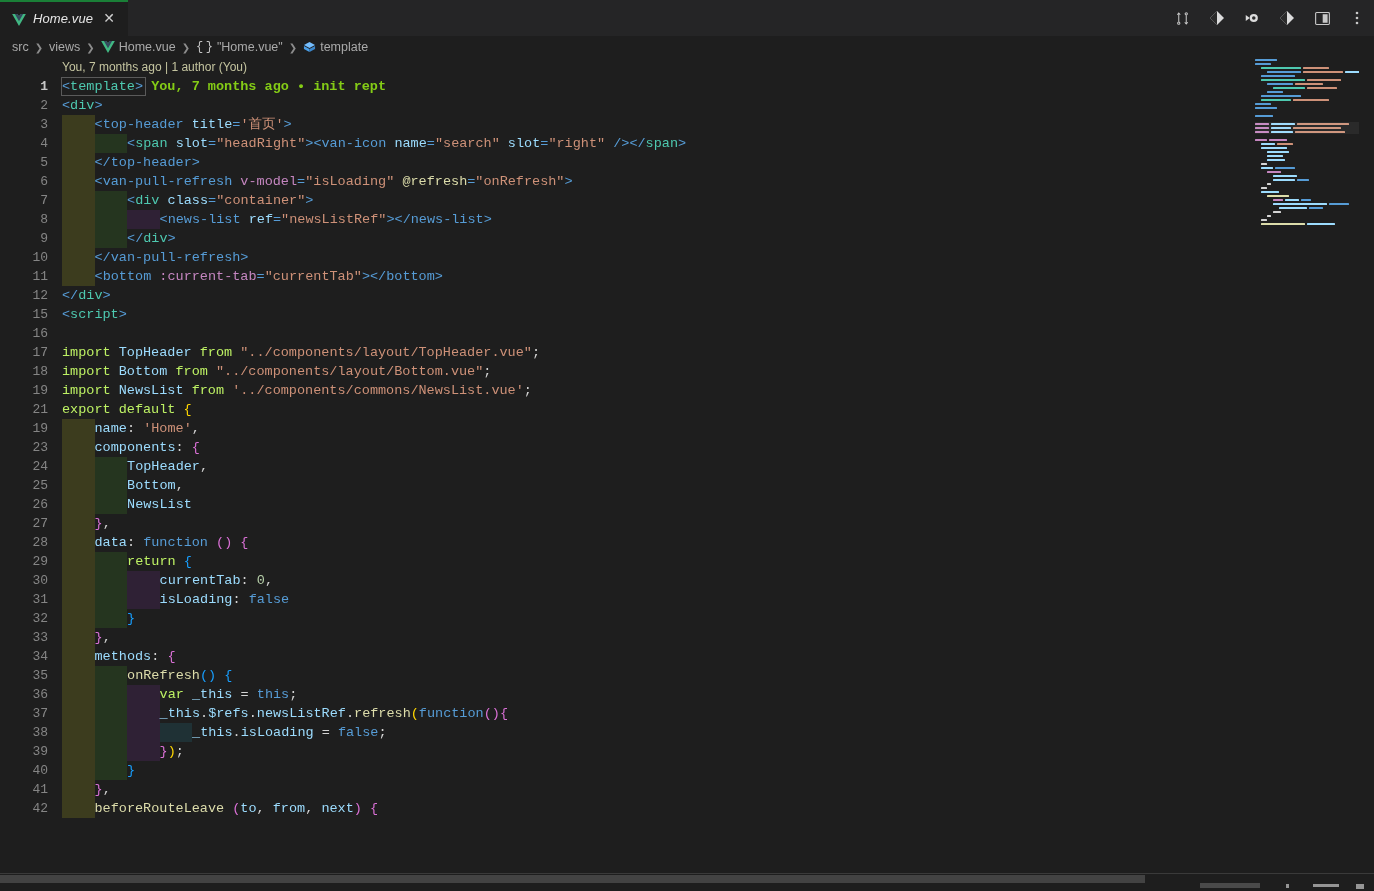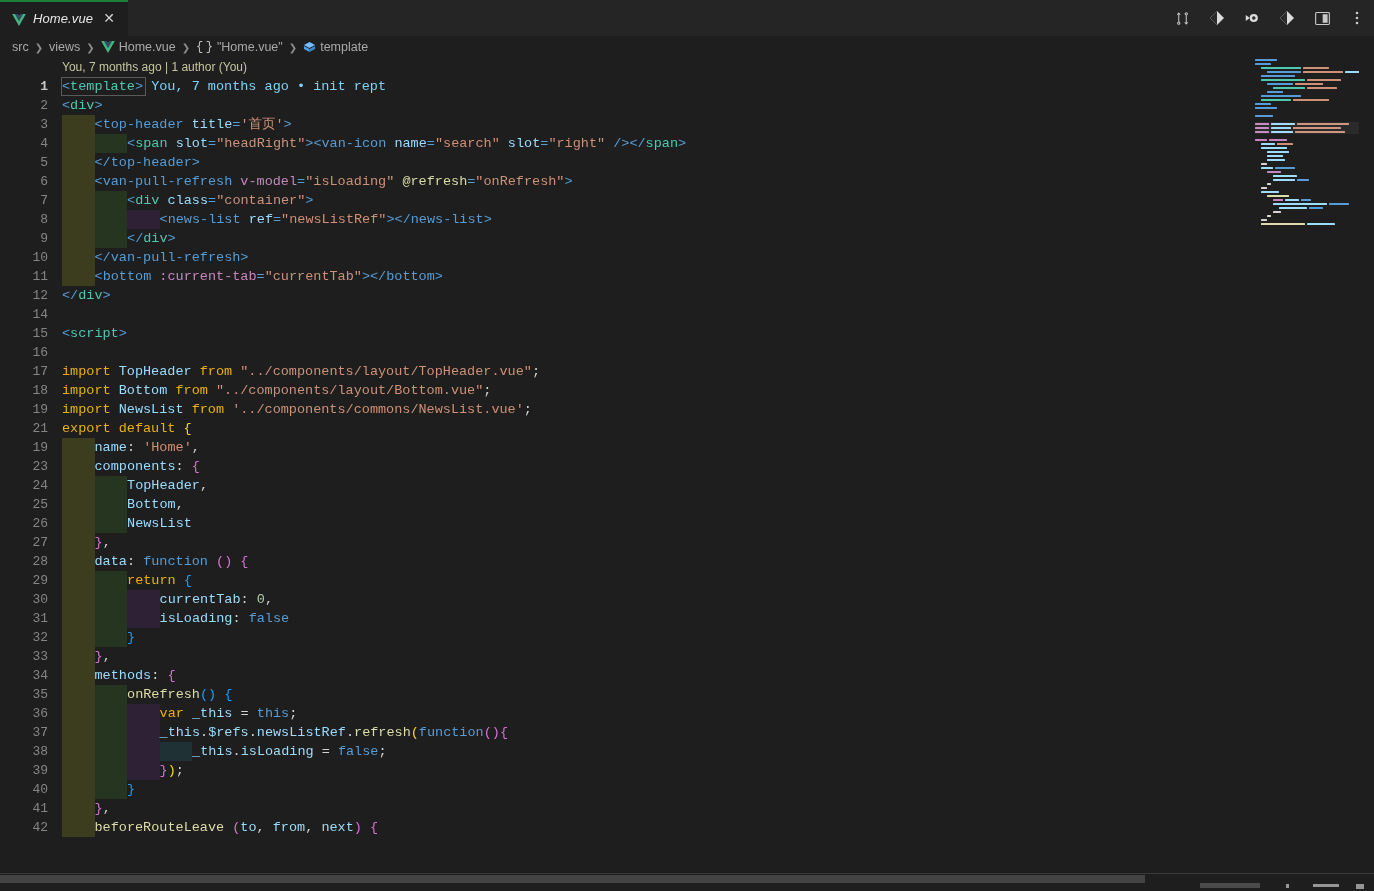--- a/index.html
+++ b/index.html
@@ -102,32 +102,32 @@
   .ind3 { background: #2f2135; }
   .ind4 { background: #1f3135; }
 
   
   .t-tag      { color: #569cd6; }
   .t-tagname  { color: #4ec9b0; }
   .t-custom   { color: #569cd6; }
   .t-attr     { color: #9cdcfe; }
   .t-attr2    { color: #c586c0; }
   .t-str      { color: #ce9178; }
-  .t-kw       { color: #eab308; }
+  .t-kw       { color: #bef264; }
   .t-fn       { color: #dcdcaa; }
   .t-var      { color: #9cdcfe; }
   .t-const    { color: #569cd6; }
   .t-num      { color: #b5cea8; }
   .t-prop     { color: #9cdcfe; }
   .t-br1      { color: #ffd700; }
   .t-br2      { color: #da70d6; }
   .t-br3      { color: #179fff; }
   .t-plain    { color: #d4d4d4; }
   .t-this     { color: #569cd6; }
-  .t-blame    { color: #7dd3fc; }
+  .t-blame    { color: #84cc16; font-weight: bold; }
 
   
   .minimap {
     position: absolute; top: 58px; right: 15px; width: 104px; height: 815px;
     background: #1e1e1e; overflow: hidden;
   }
   .mm-row { height: 4px; position: relative; }
   .mm-seg { position: absolute; height: 2.2px; top: 1px; border-radius: .5px; }
   .mm-highlight {
     position: absolute; left: 0; right: 0;
@@ -308,24 +308,20 @@
         </div>
         <div class="row">
           <span class="ln">11</span>
           <span class="codetext"><span class="ind ind1" style="width: 32.52px;"></span><span class="t-tag">&lt;</span><span class="t-custom">bottom</span><span class="t-plain"> </span><span class="t-attr2">:current-tab</span><span class="t-tag">=</span><span class="t-str">"currentTab"</span><span class="t-tag">&gt;&lt;/</span><span class="t-custom">bottom</span><span class="t-tag">&gt;</span></span>
         </div>
         <div class="row">
           <span class="ln">12</span>
           <span class="codetext"><span class="t-tag">&lt;/</span><span class="t-tagname">div</span><span class="t-tag">&gt;</span></span>
         </div>
         <div class="row">
-          <span class="ln">14</span>
-          <span class="codetext"></span>
-        </div>
-        <div class="row">
           <span class="ln">15</span>
           <span class="codetext"><span class="t-tag">&lt;</span><span class="t-tagname">script</span><span class="t-tag">&gt;</span></span>
         </div>
         <div class="row">
           <span class="ln">16</span>
           <span class="codetext"></span>
         </div>
         <div class="row">
           <span class="ln">17</span>
           <span class="codetext"><span class="t-kw">import</span><span class="t-plain"> </span><span class="t-var">TopHeader</span><span class="t-plain"> </span><span class="t-kw">from</span><span class="t-plain"> </span><span class="t-str">"../components/layout/TopHeader.vue"</span><span class="t-plain">;</span></span>

